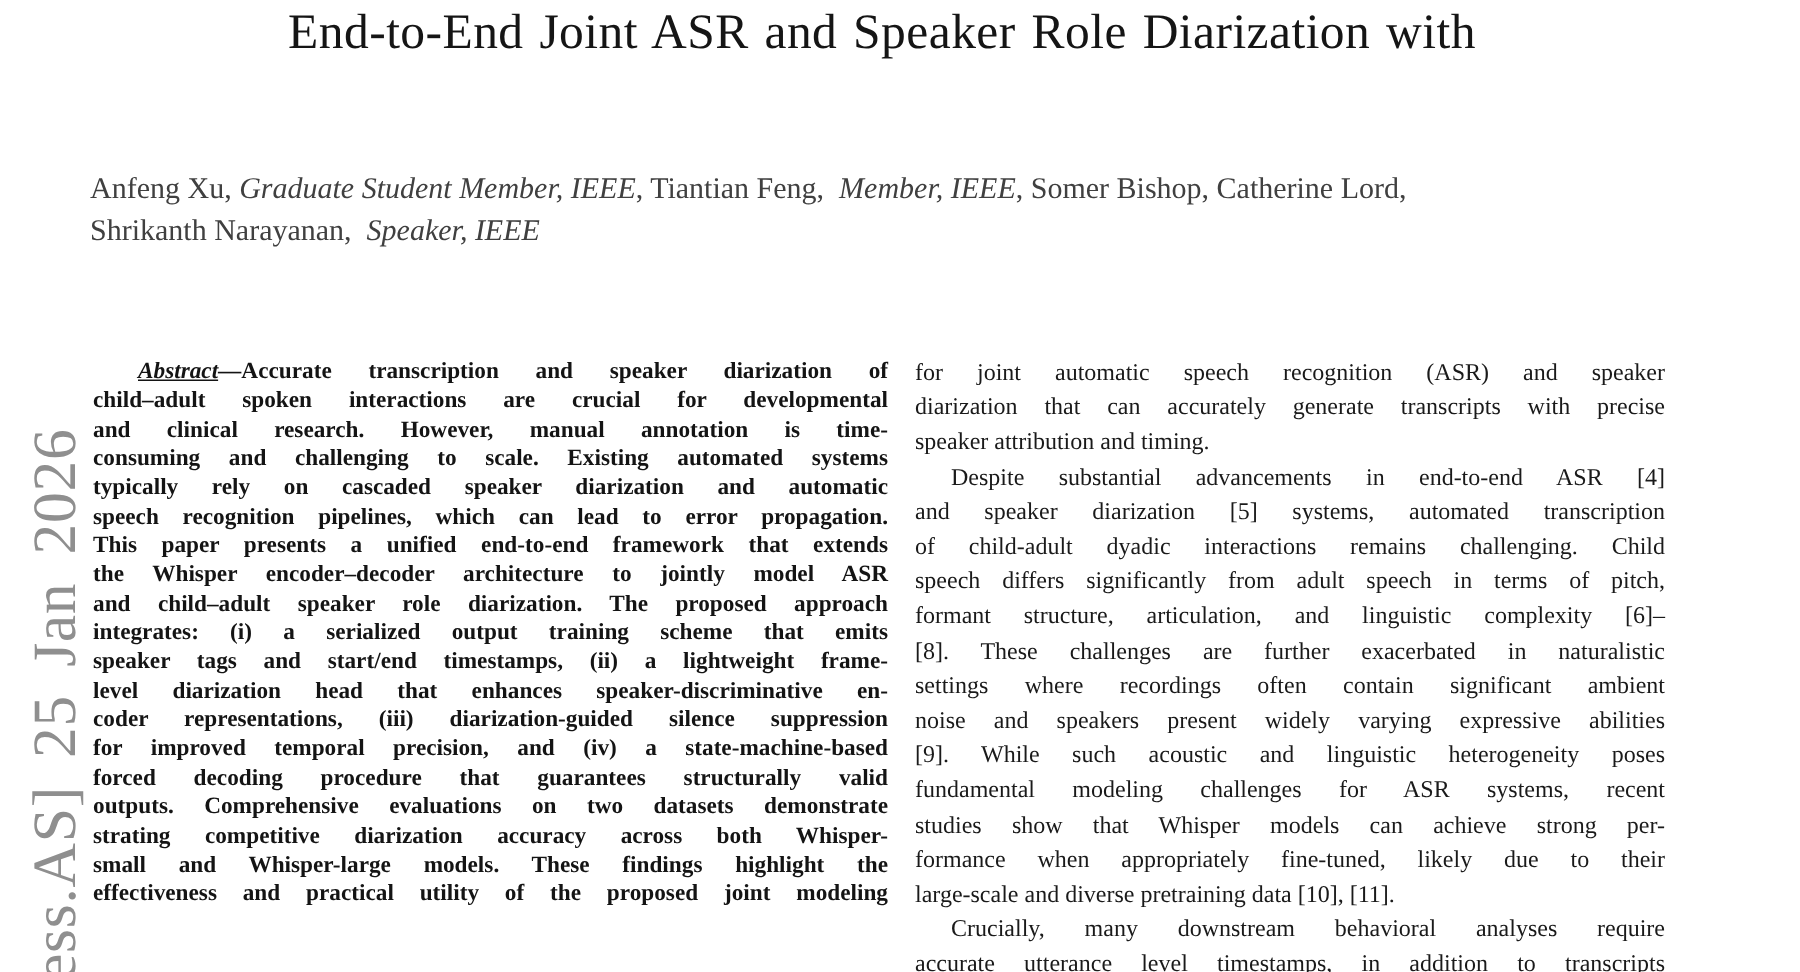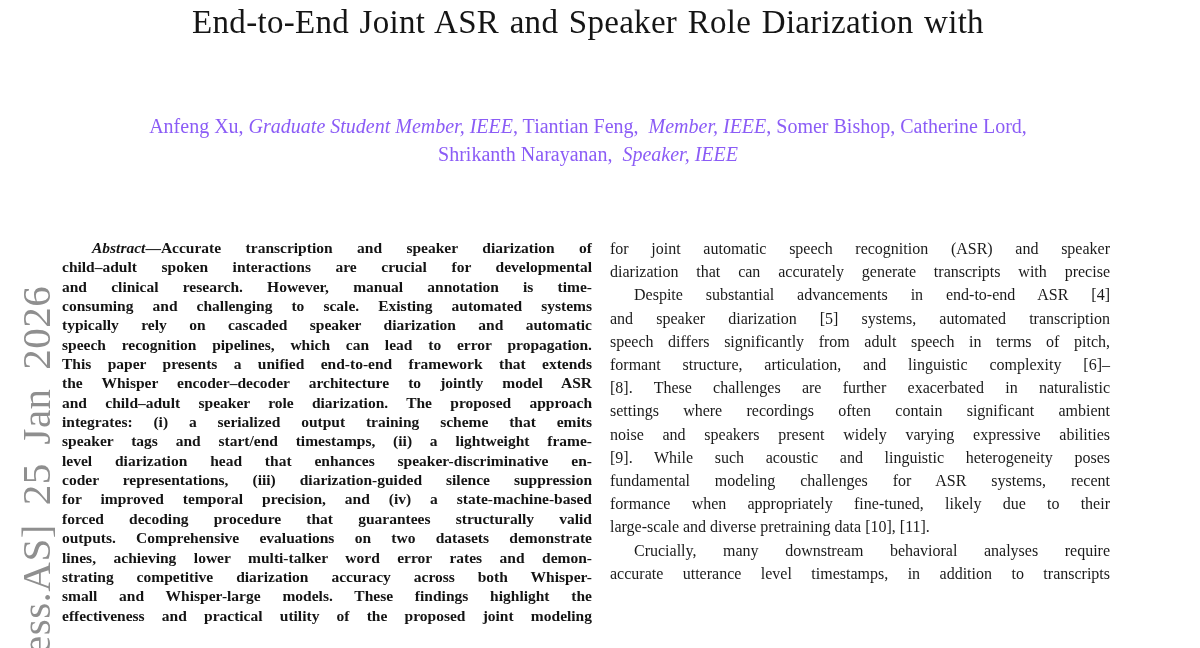--- a/index.html
+++ b/index.html
@@ -16,42 +16,41 @@
   .title-block {
     position: absolute; left: 60px; top: -4px; width: 1056px;
     text-align: center;
     font-size: 33px; line-height: 53px;
     letter-spacing: 0.3px; word-spacing: 2px;
     color: #151515;
   }
 
   .authors-block {
     position: absolute; left: 60px; top: 112px; width: 1056px;
-    text-align: center;
     font-size: 20px; line-height: 28px;
-    color: #8b5cf6;
+    color: #404040;
   }
   .it { font-style: italic; }
 
   .col-left {
     position: absolute; left: 62px; top: 238px; width: 530px;
     font-size: 15.5px; font-weight: bold; line-height: 19.35px;
     color: #141414;
   }
   .col-right {
     position: absolute; left: 610px; top: 237px; width: 500px;
     font-size: 16px; line-height: 23.2px;
     color: #1a1a1a;
   }
 
   .jl { text-align: justify; text-align-last: justify; }
   .jl.endl { text-align-last: left; }
   .jl.ind { text-indent: 24px; font-family: Liberation Serif, serif; }
   .absfirst { text-indent: 30px; }
-  .abs-label { font-style: italic; }
+  .abs-label { font-style: italic; text-decoration: underline; }
 
   .arxiv-stamp {
     position: absolute; left: 13px; top: 654px;
     transform: rotate(-90deg); transform-origin: 0 0;
     font-size: 41px; line-height: 46px;
     color: #8f8f8f;
     white-space: nowrap;
     word-spacing: 8px;
     letter-spacing: 0.5px;
   }
@@ -85,42 +84,44 @@
         <div class="jl">This paper presents a unified end-to-end framework that extends</div>
         <div class="jl">the Whisper encoder–decoder architecture to jointly model ASR</div>
         <div class="jl">and child–adult speaker role diarization. The proposed approach</div>
         <div class="jl">integrates: (i) a serialized output training scheme that emits</div>
         <div class="jl">speaker tags and start/end timestamps, (ii) a lightweight frame-</div>
         <div class="jl">level diarization head that enhances speaker-discriminative en-</div>
         <div class="jl">coder representations, (iii) diarization-guided silence suppression</div>
         <div class="jl">for improved temporal precision, and (iv) a state-machine-based</div>
         <div class="jl">forced decoding procedure that guarantees structurally valid</div>
         <div class="jl">outputs. Comprehensive evaluations on two datasets demonstrate</div>
-        <div class="jl">lines, achieving lower multi-talker word error rates and demon-</div>
         <div class="jl">strating competitive diarization accuracy across both Whisper-</div>
         <div class="jl">small and Whisper-large models. These findings highlight the</div>
         <div class="jl">effectiveness and practical utility of the proposed joint modeling</div>
       </div>
   </div>
 
   <div class="col-right">
     <div class="para">
         <div class="jl">for joint automatic speech recognition (ASR) and speaker</div>
         <div class="jl">diarization that can accurately generate transcripts with precise</div>
+        <div class="jl endl">speaker attribution and timing.</div>
       </div>
     <div class="para">
         <div class="jl ind">Despite substantial advancements in end-to-end ASR [4]</div>
         <div class="jl">and speaker diarization [5] systems, automated transcription</div>
+        <div class="jl">of child-adult dyadic interactions remains challenging. Child</div>
         <div class="jl">speech differs significantly from adult speech in terms of pitch,</div>
         <div class="jl">formant structure, articulation, and linguistic complexity [6]–</div>
         <div class="jl">[8]. These challenges are further exacerbated in naturalistic</div>
         <div class="jl">settings where recordings often contain significant ambient</div>
         <div class="jl">noise and speakers present widely varying expressive abilities</div>
         <div class="jl">[9]. While such acoustic and linguistic heterogeneity poses</div>
         <div class="jl">fundamental modeling challenges for ASR systems, recent</div>
+        <div class="jl">studies show that Whisper models can achieve strong per-</div>
         <div class="jl">formance when appropriately fine-tuned, likely due to their</div>
         <div class="jl endl">large-scale and diverse pretraining data [10], [11].</div>
       </div>
     <div class="para">
         <div class="jl ind">Crucially, many downstream behavioral analyses require</div>
         <div class="jl">accurate utterance level timestamps, in addition to transcripts</div>
       </div>
   </div>
 
 </div>

